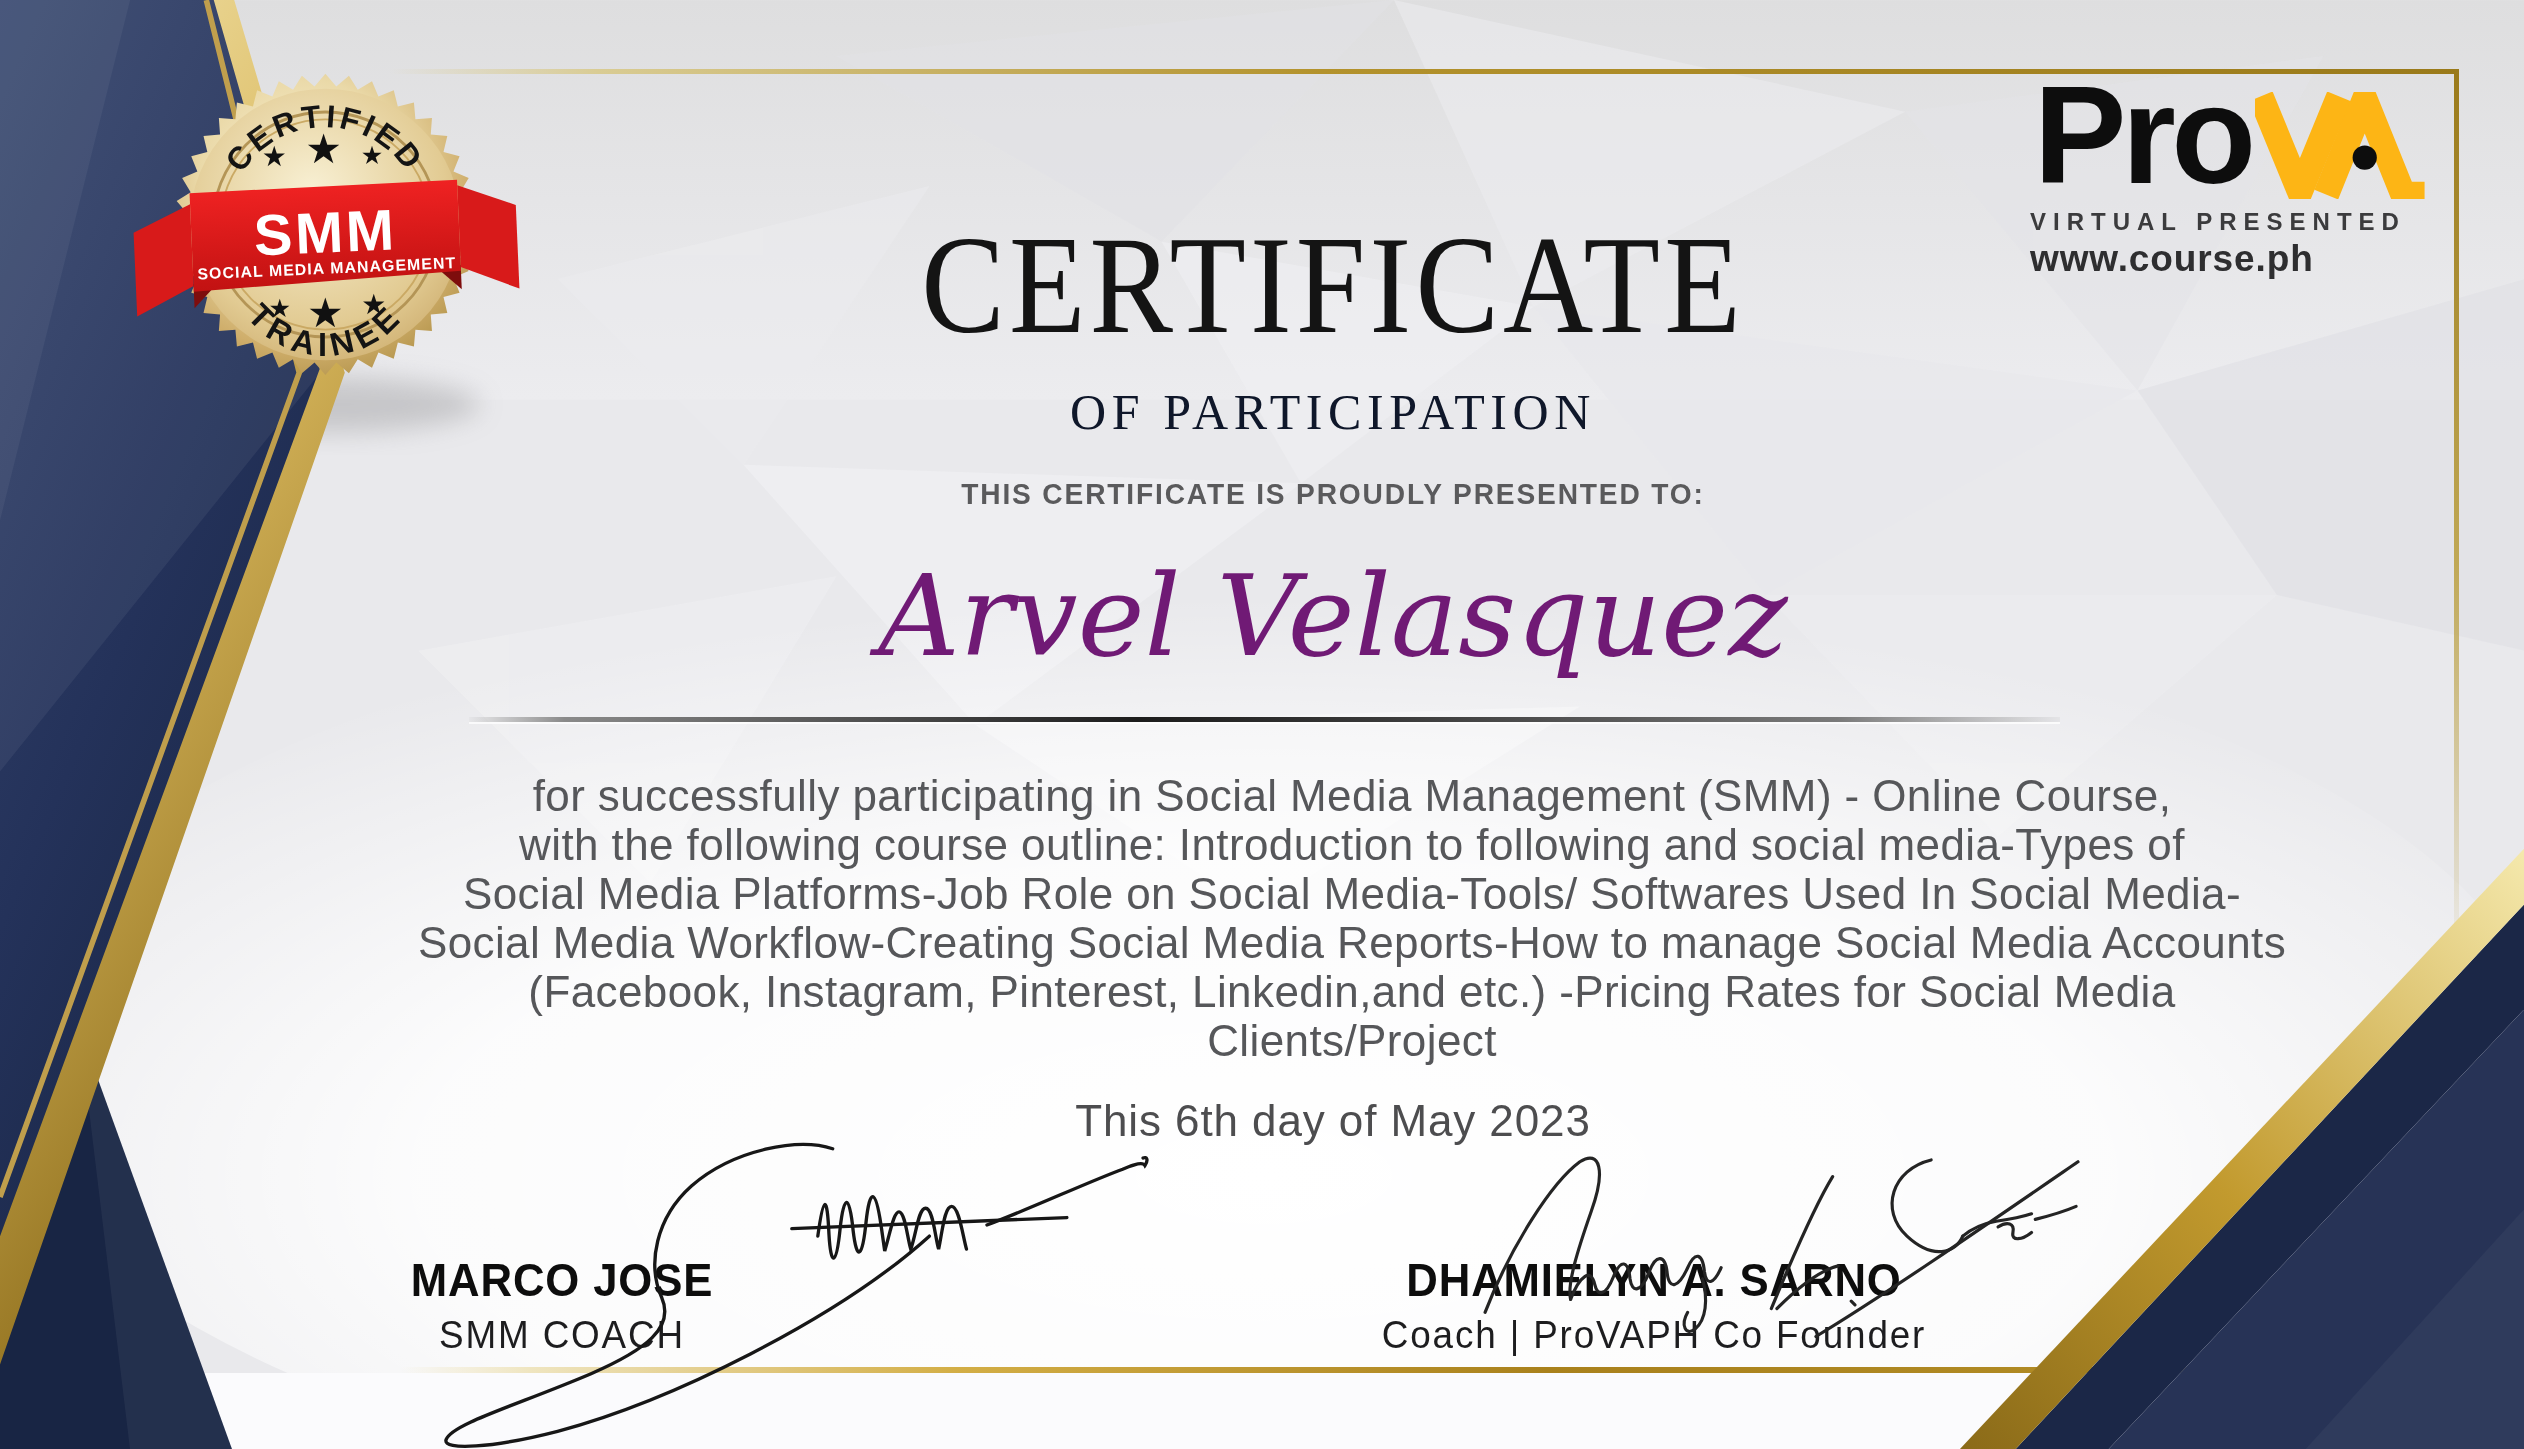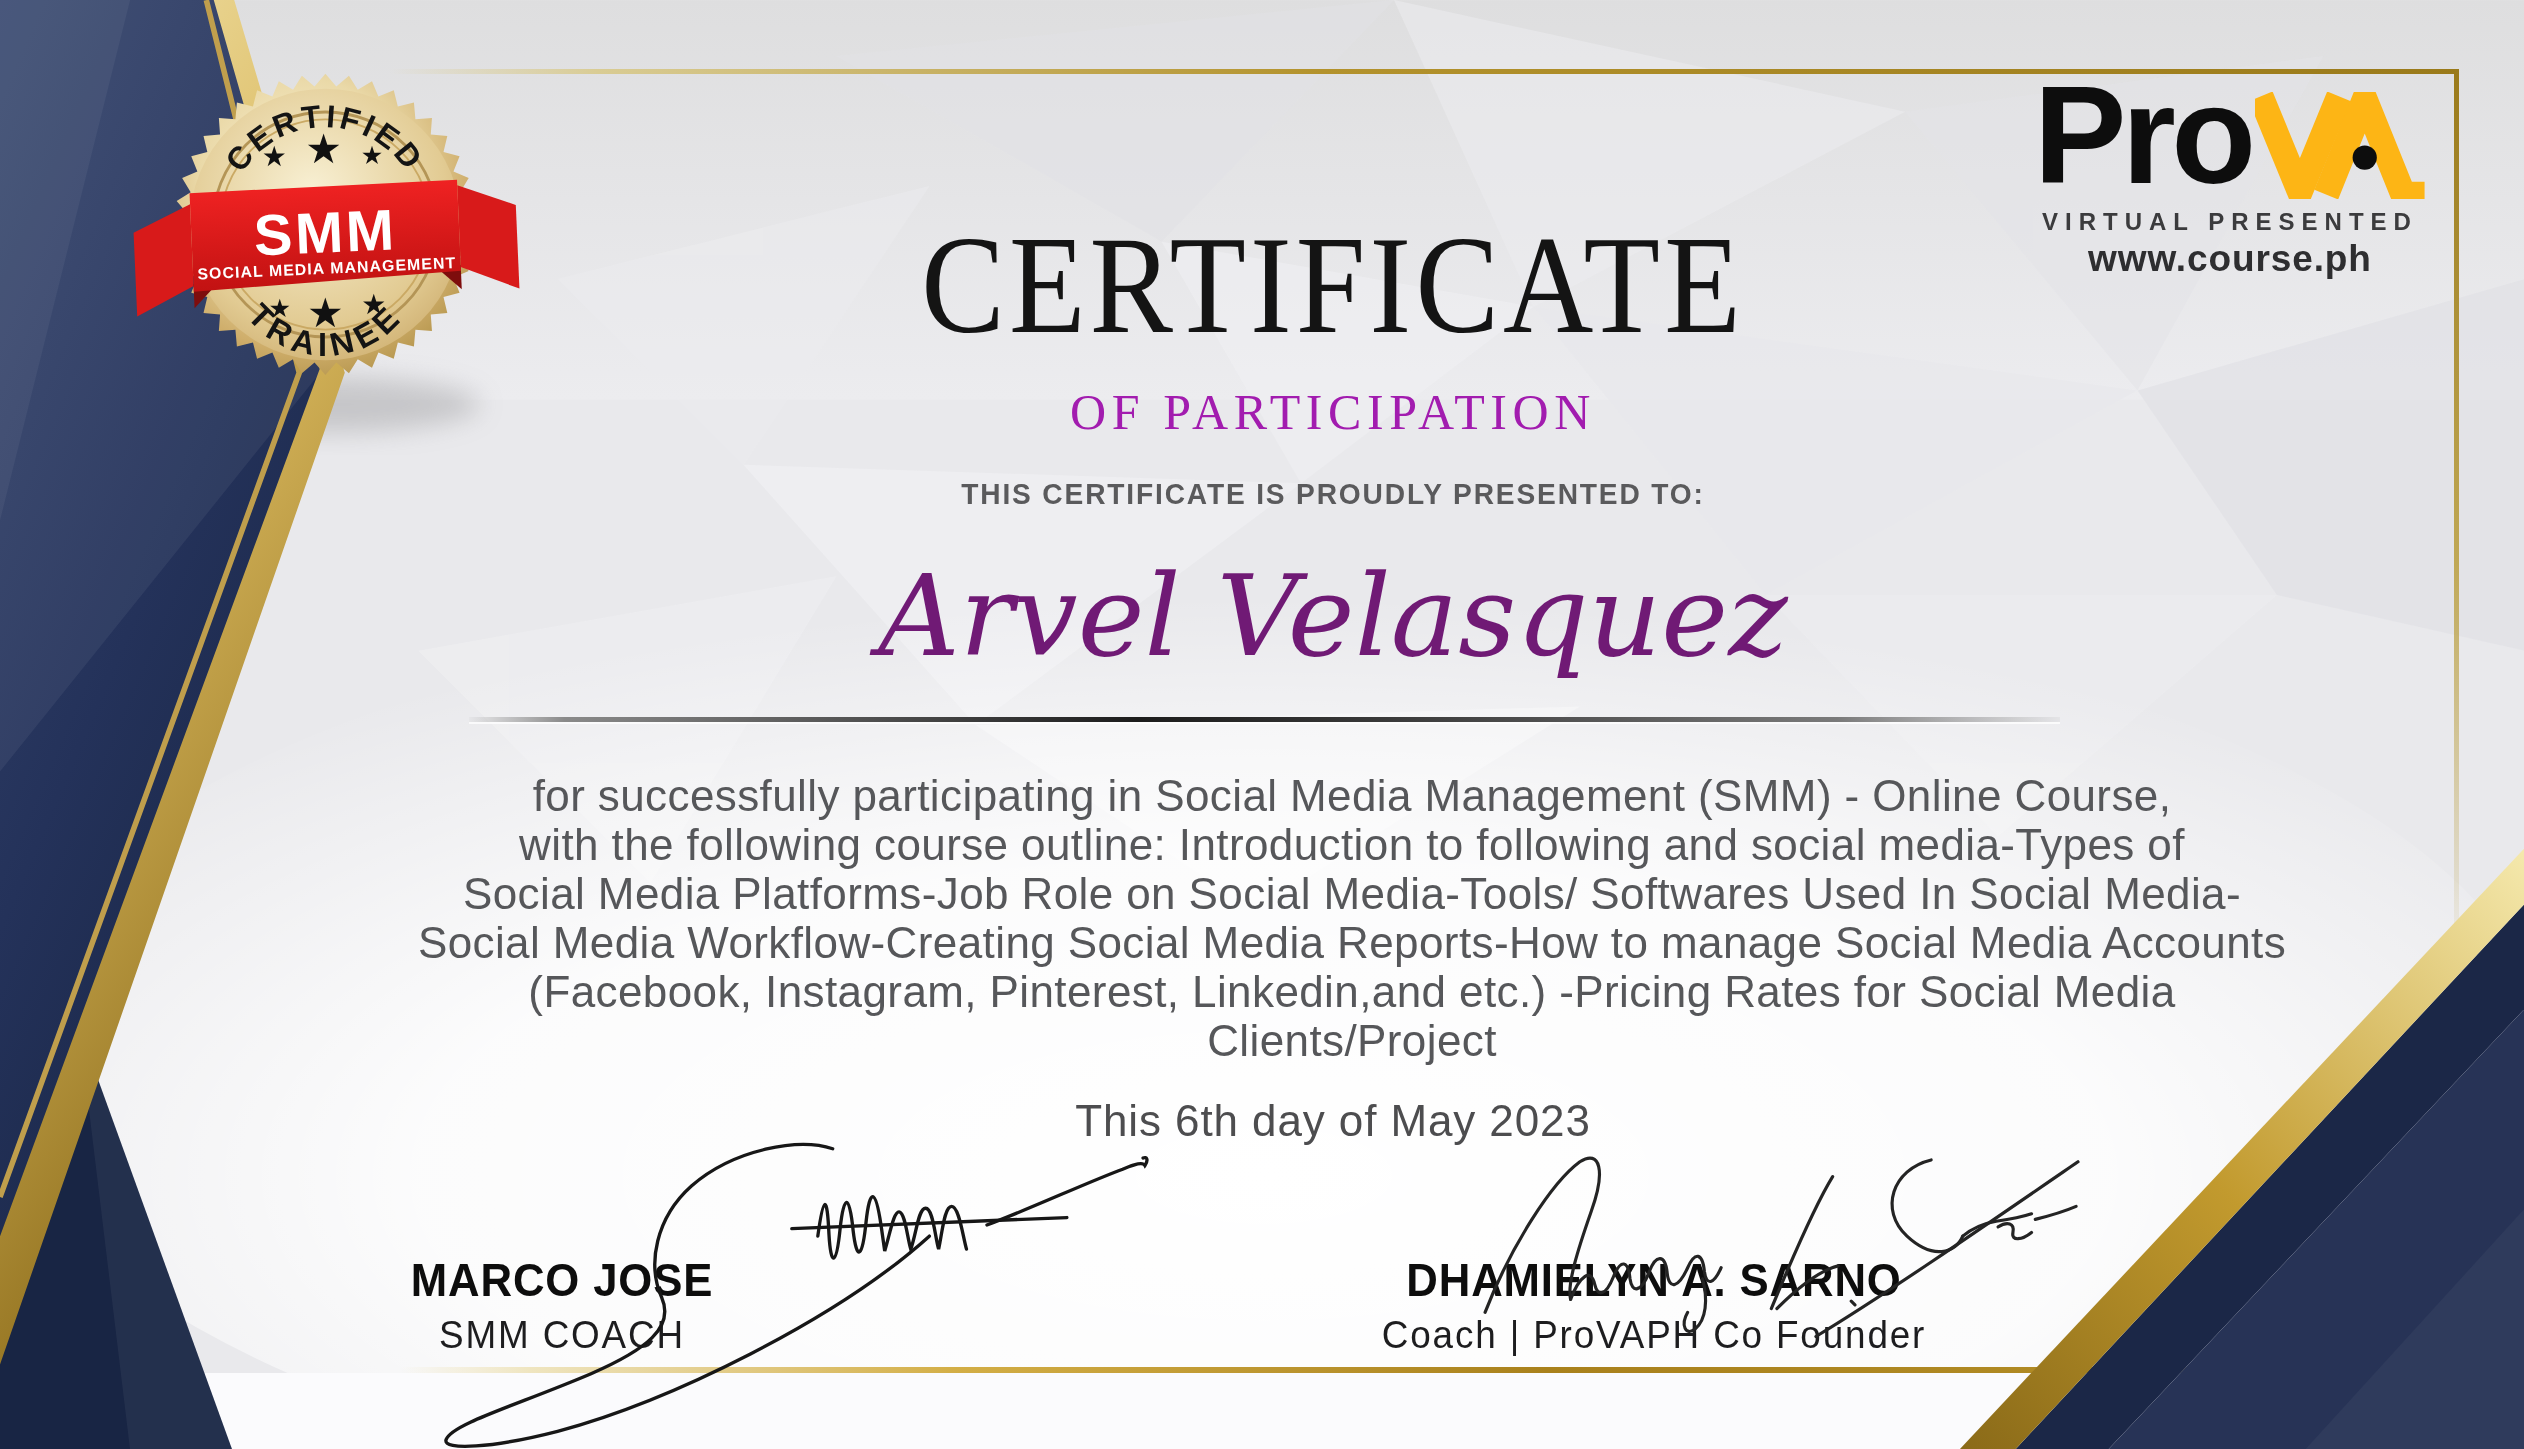--- a/index.html
+++ b/index.html
@@ -6,21 +6,21 @@
   .stage{position:relative;width:2525px;height:1450px;overflow:hidden;background:#e9e9ec;
          font-family:"Liberation Sans", sans-serif;}
   .abs{position:absolute;}
   svg{display:block;}
 
   
   .title{left:362px;top:216px;width:1942px;text-align:center;
          font-family:"Liberation Serif", serif;font-size:139px;font-weight:400;
          color:#141414;letter-spacing:4.6px;transform:scaleX(.9);line-height:1;z-index:12;}
   .subtitle{left:362px;top:383px;width:1942px;text-align:center;
-         font-family:"Liberation Serif", serif;font-size:50px;color:#a21caf;
+         font-family:"Liberation Serif", serif;font-size:50px;color:#0f172a;
          letter-spacing:5.6px;z-index:12;}
   .presented{left:362px;top:478px;width:1942px;text-align:center;
          font-size:29px;font-weight:700;color:#5a5a5c;letter-spacing:1.9px;
          transform:scaleX(.97);z-index:12;}
   .recipient{left:362px;top:550px;width:1942px;text-align:center;
          font-family:"DejaVu Serif", "Liberation Serif", serif;font-style:italic;
          font-size:113px;color:#701a75;z-index:12;}
   .name-line{left:469px;top:717px;width:1591px;height:4.6px;z-index:12;
          background:linear-gradient(90deg,rgba(130,130,130,.05) 0%,#8a8a8a 6%,#1c1c1c 42%,#3a3a3a 58%,#7a7a7a 86%,rgba(150,150,150,.1) 100%);}
   .name-line2{left:469px;top:722px;width:1591px;height:1.9px;z-index:12;background:rgba(255,255,255,.75);}
@@ -42,21 +42,21 @@
        background:linear-gradient(180deg,#9a7a1a 0%,#c0a855 55%,rgba(214,203,160,0) 100%);}
   .footer-strip{left:0;top:1373px;width:2525px;height:77px;background:#fbfbfd;z-index:2;}
   .footer-gold{left:400px;top:1367px;width:1849px;height:5.6px;z-index:3;
        background:linear-gradient(90deg,rgba(233,220,178,0) 0%,#efe5c0 7%,#d3ae46 30%,#a9811c 62%,#b08a24 90%,rgba(176,138,36,0) 100%);}
 
   .deco{left:0;top:0;z-index:10;pointer-events:none;}
   .badge{left:119px;top:45px;z-index:13;}
   .sigs{left:0;top:0;z-index:13;pointer-events:none;}
 
   
-  .logo{left:2030px;top:85px;width:400px;text-align:center;z-index:14;}
+  .logo{left:2030px;top:85px;width:400px;z-index:14;}
   .logo-row{display:flex;justify-content:center;align-items:flex-start;height:119px;}
   .logo-pro{font-size:139px;font-weight:700;color:#0d0d0d;line-height:1;letter-spacing:-4.6px;
             margin-top:-20.4px;}
   .logo-mark{margin-top:6.5px;margin-left:3.7px;}
   .logo-tag{margin-top:3.7px;font-size:24px;font-weight:700;color:#3b3b3d;letter-spacing:7px;}
   .logo-web{margin-top:2.8px;font-size:37px;font-weight:700;color:#2e2e30;letter-spacing:0.9px;}
 </style>
 </head>
 <body>
 

